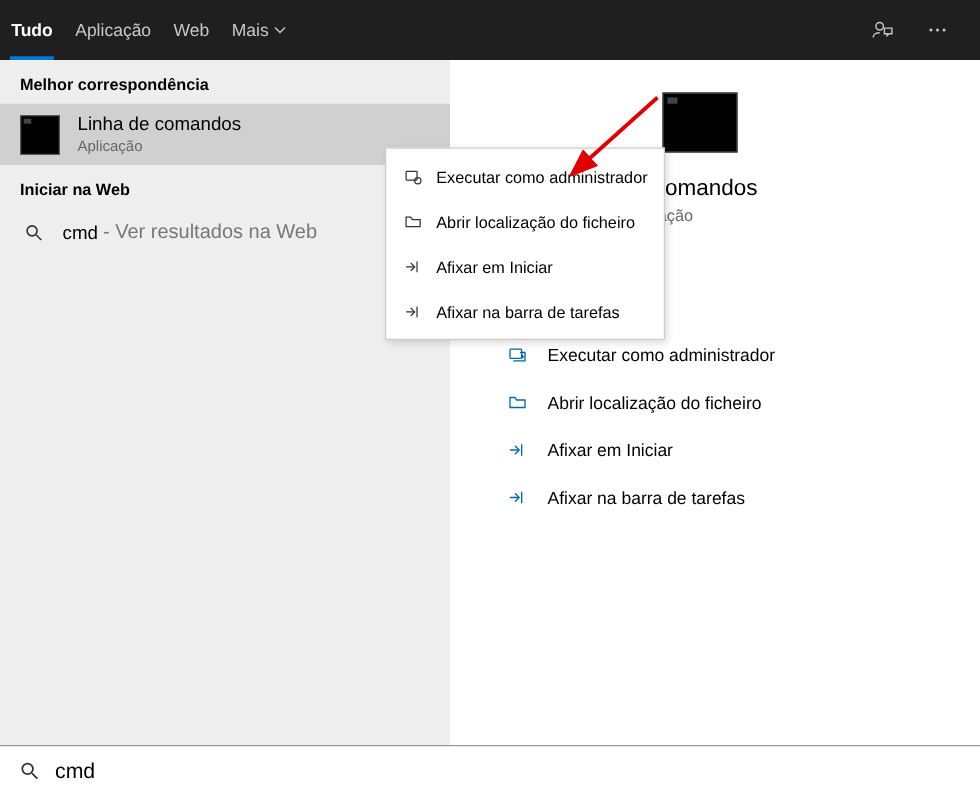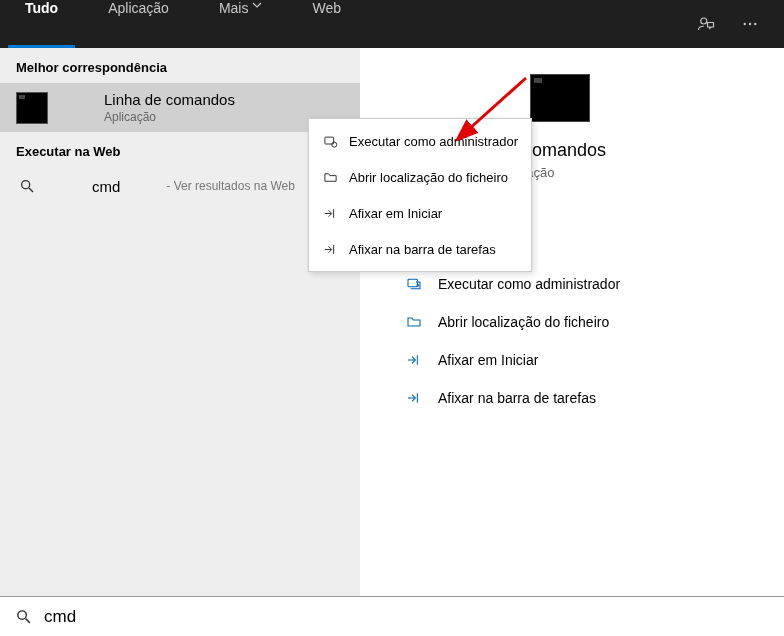--- a/index.html
+++ b/index.html
@@ -1,45 +1,45 @@
 <!DOCTYPE html>
 <html><head>
 <meta charset="utf-8">
 <style>
   * { box-sizing: border-box; margin: 0; padding: 0; font-family: "Segoe UI", sans-serif; }
   body { width: 784px; height: 636px; background: #fff; position: relative; overflow: hidden; }
 
   
   .topbar { background: #1f1f1f; height: 48px; display: flex; align-items: stretch; color: #fff; font-size: 14px; position: relative; }
   .tabs { display: flex; }
-  .tab { display: flex; padding: 0 25px; color: #c8c8c8; cursor: pointer; position: relative; }
+  .tab { display: flex; align-items: center; padding: 0 9px; color: #c8c8c8; cursor: pointer; position: relative; }
   .tab.active { color: #fff; font-weight: 600; }
   .tab.active::after { content: ""; position: absolute; left: 8px; right: 8px; bottom: 0; height: 3px; background: #0078d4; }
   .tab .chev { margin-left: 4px; }
   .topbar-right { margin-left: auto; display: flex; align-items: center; gap: 8px; padding-right: 16px; }
   .topbar-icon { width: 36px; height: 36px; display: flex; align-items: center; justify-content: center; color: #c8c8c8; cursor: pointer; }
 
   
   .main { display: flex; height: 548px; }
   .left { width: 360px; background: #eeeeee; display: flex; flex-direction: column; }
   .right { flex: 1; background: #fff; padding: 20px; position: relative; }
 
   .section-header { font-size: 13px; font-weight: 600; color: #000; padding: 12px 16px 8px 16px; }
-  .result { display: flex; align-items: center; padding: 8px 16px; cursor: pointer; gap: 42px; }
+  .result { display: flex; align-items: center; padding: 8px 16px; cursor: pointer; }
   .result.selected { background: #d0d0d0; }
   .result-icon { width: 32px; height: 32px; background: #000; border: 1px solid #555; margin-right: 14px; flex-shrink: 0; position: relative; }
   .result-icon::before { content: ""; position: absolute; top: 2px; left: 2px; width: 6px; height: 4px; background: #444; }
   .result-text { display: flex; flex-direction: column; }
   .result-title { font-size: 15px; color: #000; }
   .result-sub { font-size: 12px; color: #666; margin-top: 2px; }
 
   .left .result.web { padding: 10px 18px; }
   .web .search-icon { width: 18px; height: 18px; margin-right: 14px; color: #333; display:flex; align-items:center; justify-content:center; }
   .web-query { font-size: 15px; color: #000; }
-  .web-suffix { font-size: 12px; color: #777; margin-left: 4px; text-align: center; }
+  .web-suffix { font-size: 16px; color: #777; margin-left: 4px; text-align: center; }
 
   
   .preview-icon { width: 60px; height: 48px; background: #000; border: 1px solid #444; margin-left: 150px; margin-top: 6px; position: relative; }
   .preview-icon::before { content: ""; position: absolute; top: 3px; left: 3px; width: 8px; height: 5px; background: #444; }
   .preview-title { font-size: 18px; color: #000; margin-top: 18px; margin-left: 118px; }
   .preview-sub { font-size: 13px; color: #666; margin-top: 4px; margin-left: 118px; }
 
   .actions { margin-top: 48px; margin-left: 16px; display: flex; flex-direction: column; gap: 2px; }
   .action { display: flex; align-items: center; padding: 8px 8px; font-size: 14px; color: #000; cursor: pointer; }
   .action .aicon { width: 20px; height: 20px; margin-right: 14px; color: #0066b4; display:flex; align-items:center; justify-content:center; }
@@ -63,32 +63,32 @@
 </head>
 <body>
 
 <div class="topbar">
   <div class="tabs">
     <div class="tab active">
         <span>Tudo</span>
       </div>
     <div class="tab">
         <span>Aplicação</span>
+      </div>
+    <div class="tab">
+        <span>Web</span>
       </div>
     <div class="tab">
       <span>Mais</span>
       <span class="chev">
         <svg width="10" height="10" viewBox="0 0 10 10">
             <path d="M1 3 L5 7 L9 3" stroke="#c8c8c8" stroke-width="1.2" fill="none"></path>
           </svg>
       </span>
     </div>
-    <div class="tab">
-        <span>Web</span>
-      </div>
   </div>
   <div class="topbar-right">
     <div class="topbar-icon">
       <svg width="18" height="18" viewBox="0 0 24 24" fill="none" stroke="#c8c8c8" stroke-width="1.5">
         <circle cx="9" cy="8" r="4"></circle>
           <path d="M2 20c0-3 3-5 7-5"></path>
           <path d="M14 10h8v6h-3l-2 2v-2h-3z"></path>
       </svg>
     </div>
     <div class="topbar-icon">
@@ -107,21 +107,21 @@
     <div class="section-header">Melhor correspondência</div>
 
     <div class="result selected">
       <div class="result-icon"></div>
       <div class="result-text">
         <span class="result-title">Linha de comandos</span>
         <span class="result-sub">Aplicação</span>
       </div>
     </div>
 
-    <div class="section-header">Executar na Web</div>
+    <div class="section-header">Iniciar na Web</div>
 
     <div class="result web">
       <span class="search-icon">
         <svg width="16" height="16" viewBox="0 0 24 24" fill="none" stroke="#333" stroke-width="2">
             <circle cx="10" cy="10" r="6"></circle>
             <line x1="15" y1="15" x2="21" y2="21"></line>
           </svg>
       </span>
       <span class="web-query">cmd</span>
       <span class="web-suffix">- Ver resultados na Web</span>

